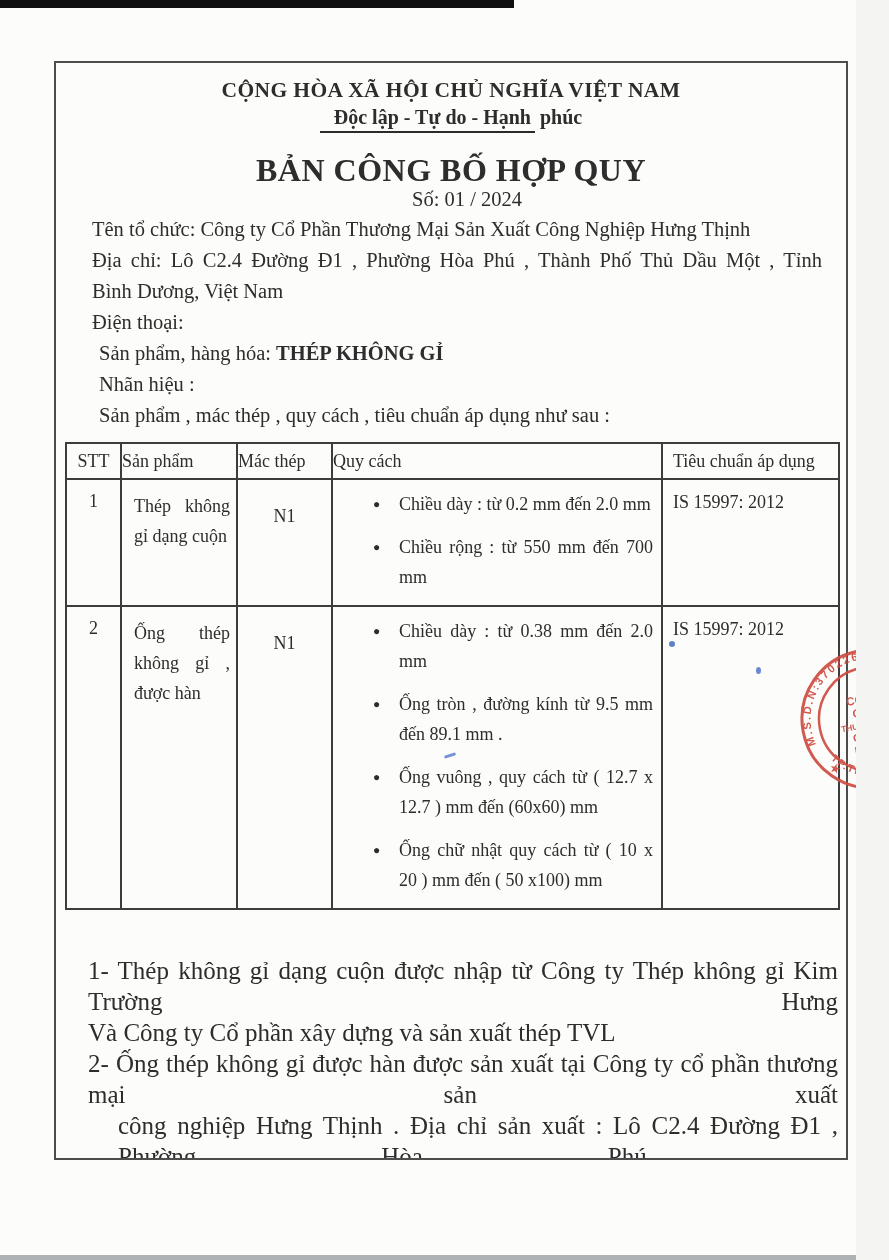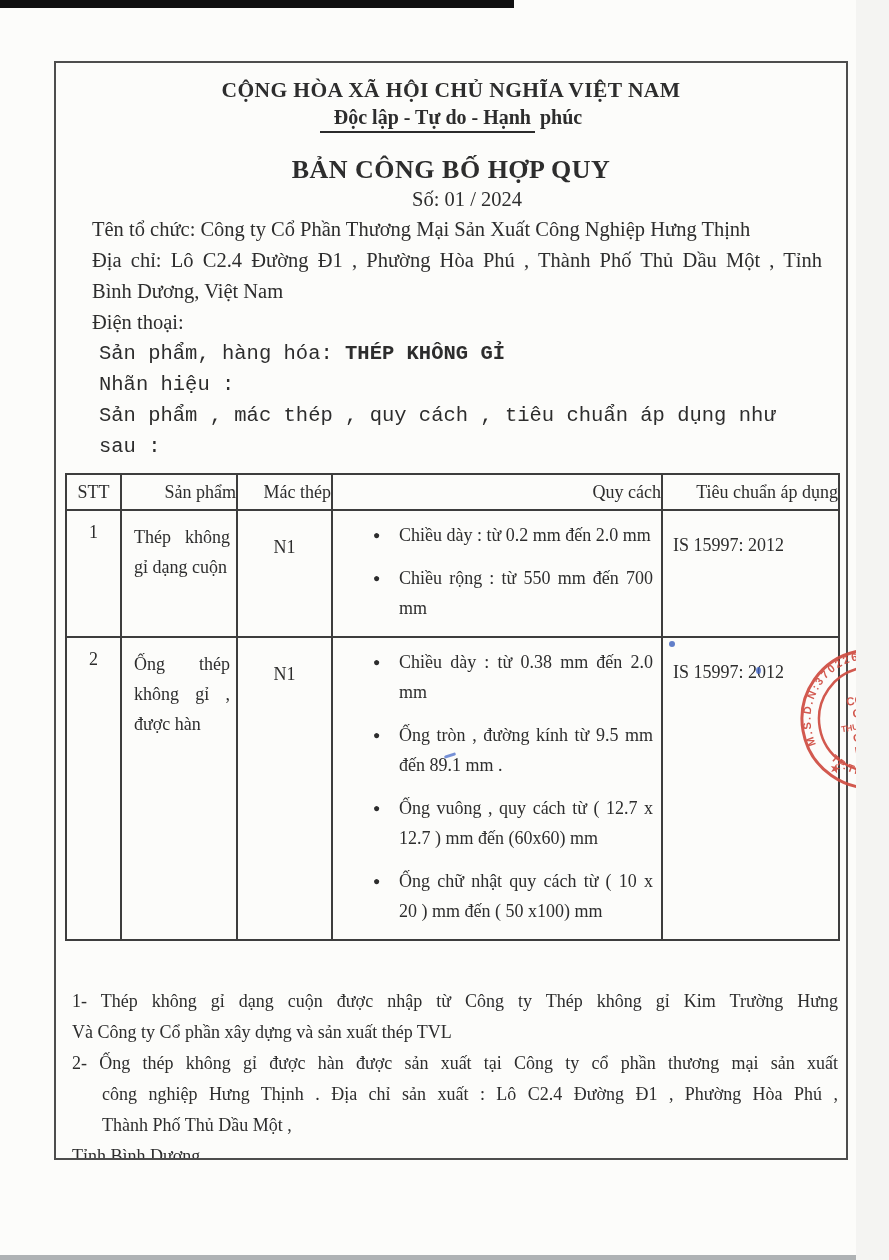--- a/index.html
+++ b/index.html
@@ -27,42 +27,42 @@
   
   .doc-box {
     position:absolute; left:54px; top:61px;
     width:790px; height:1095px;
     border:2px solid #4d4d4d;
     overflow:hidden;
   }
   .nat-title { margin-top:15px; text-align:center; font-weight:bold; font-size:21.5px; line-height:25px; letter-spacing:.4px; }
   .motto { margin-top:2px; text-align:center; font-weight:bold; font-size:20px; line-height:24px; }
   .motto-u { display:inline-block; border-bottom:2.5px solid #2b2b2b; padding:0 4px 2px 14px; }
-  .doc-title { margin-top:21px; text-align:center; font-weight:bold; font-size:26px; line-height:32px; letter-spacing:.5px; }
+  .doc-title { margin-top:21px; text-align:center; font-weight:bold; font-size:32px; line-height:32px; letter-spacing:.5px; }
   .doc-number { margin-top:1px; text-align:center; font-size:20.5px; line-height:25px;padding-left:32px; }
   .info { margin-top:2px; padding:0 24px 0 36px; font-size:20.5px; line-height:31px; }
   .jl { text-align:justify; text-align-last:justify; }
-  .indent { padding-left:7px;font-family:Liberation Mono, monospace; }
+  .indent { padding-left:7px; }
   
   table.spec { border-collapse:collapse; table-layout:fixed; width:773px; margin:11px 0 0 9px; }
   .spec th, .spec td { border:2px solid #3d3d3d; font-size:18px; vertical-align:top; overflow:hidden; }
-  .spec th { height:34px; font-weight:normal; text-align:right; vertical-align:middle; padding:0 0 0 8px; }
+  .spec th { height:34px; font-weight:normal; text-align:left; vertical-align:middle; padding:0 0 0 0; }
   .spec th.c-stt { text-align:center; padding:0; }
   .spec th.c-tc { padding-left:10px; }
   tr.r1 td { height:96px; }
   tr.r2 td { height:231px; }
   td.stt { text-align:center; padding-top:11px; }
   td.sp  { padding:11px 6px 0 12px; text-align:justify; line-height:30px; }
   td.mt  { text-align:center; padding-top:26px; }
   td.qc  { padding:9px 8px 0 4px; }
   .bi { position:relative; padding-left:62px; margin-bottom:13px; text-align:justify; line-height:30px; }
   .bi::before { content:"●"; position:absolute; left:36px; top:0; font-size:12px; line-height:30px; }
-  td.tc { padding:24px 4px 0 10px; }
+  td.tc { padding:12px 4px 0 10px; }
   
-  .notes { margin-top:45px; padding-left:16px; padding-right:8px; font-size:18px; line-height:31px; }
+  .notes { margin-top:45px; padding-left:32px; padding-right:8px; font-size:25px; line-height:31px; }
   .ind30 { padding-left:30px; }
   
   .stamp { position:absolute; left:796px; top:644px; width:150px; height:150px; z-index:3; opacity:.92; }
   .stamp text { font-family:"Liberation Sans","DejaVu Sans",sans-serif; font-weight:bold; }
 </style>
 </head>
 <body>
 
 <div class="page">
 

